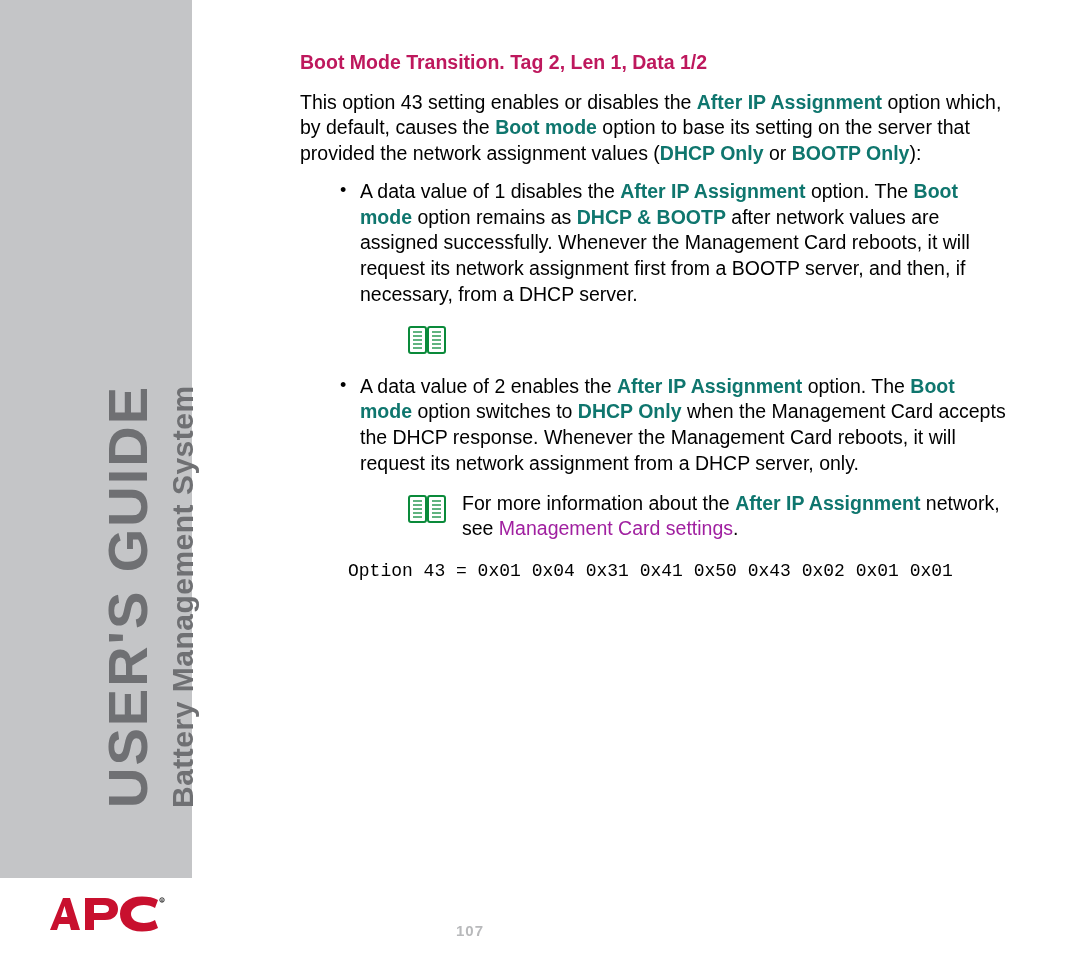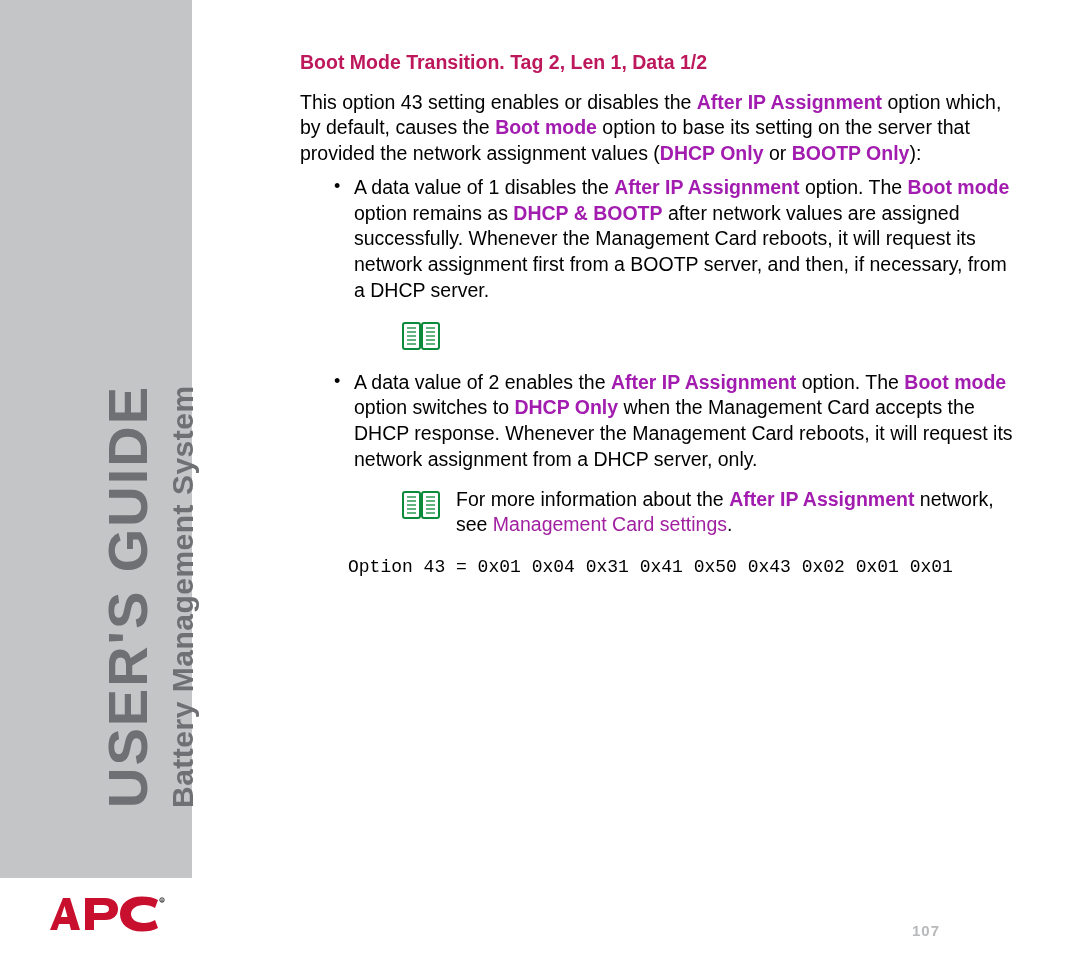--- a/index.html
+++ b/index.html
@@ -63,22 +63,22 @@
     font-size: 19.5px;
     line-height: 1.32;
   }
   .heading {
     color: #be185d;
     font-weight: bold;
     font-size: 19.5px;
     margin-bottom: 14px;
   }
   .para { margin-bottom: 8px; }
-  .bold-blue { color: #a21caf; font-weight: bold; }
-  ul.bullets { list-style: none; margin: 6px; padding: 0; }
+  .bold-blue { color: #0f766e; font-weight: bold; }
+  ul.bullets { list-style: none; margin: 12px; padding: 0; }
   ul.bullets > li {
     position: relative;
     padding-left: 28px;
     margin-left: 20px;
     margin-top: 4px;
     margin-bottom: 6px;
   }
   ul.bullets > li::before {
     content: "•";
     position: absolute;
@@ -107,21 +107,21 @@
     font-size: 18px;
     margin-left: 48px;
     margin-top: 10px;
     white-space: pre;
   }
   .page-number {
     position: absolute;
     left: 0;
     width: 940px;
     top: 922px;
-    text-align: right;
+    text-align: center;
     color: #b8b9bb;
     font-weight: bold;
     font-size: 15px;
     letter-spacing: 1px;
   }
 </style>
 </head>
 <body>
 
 <div class="page">

